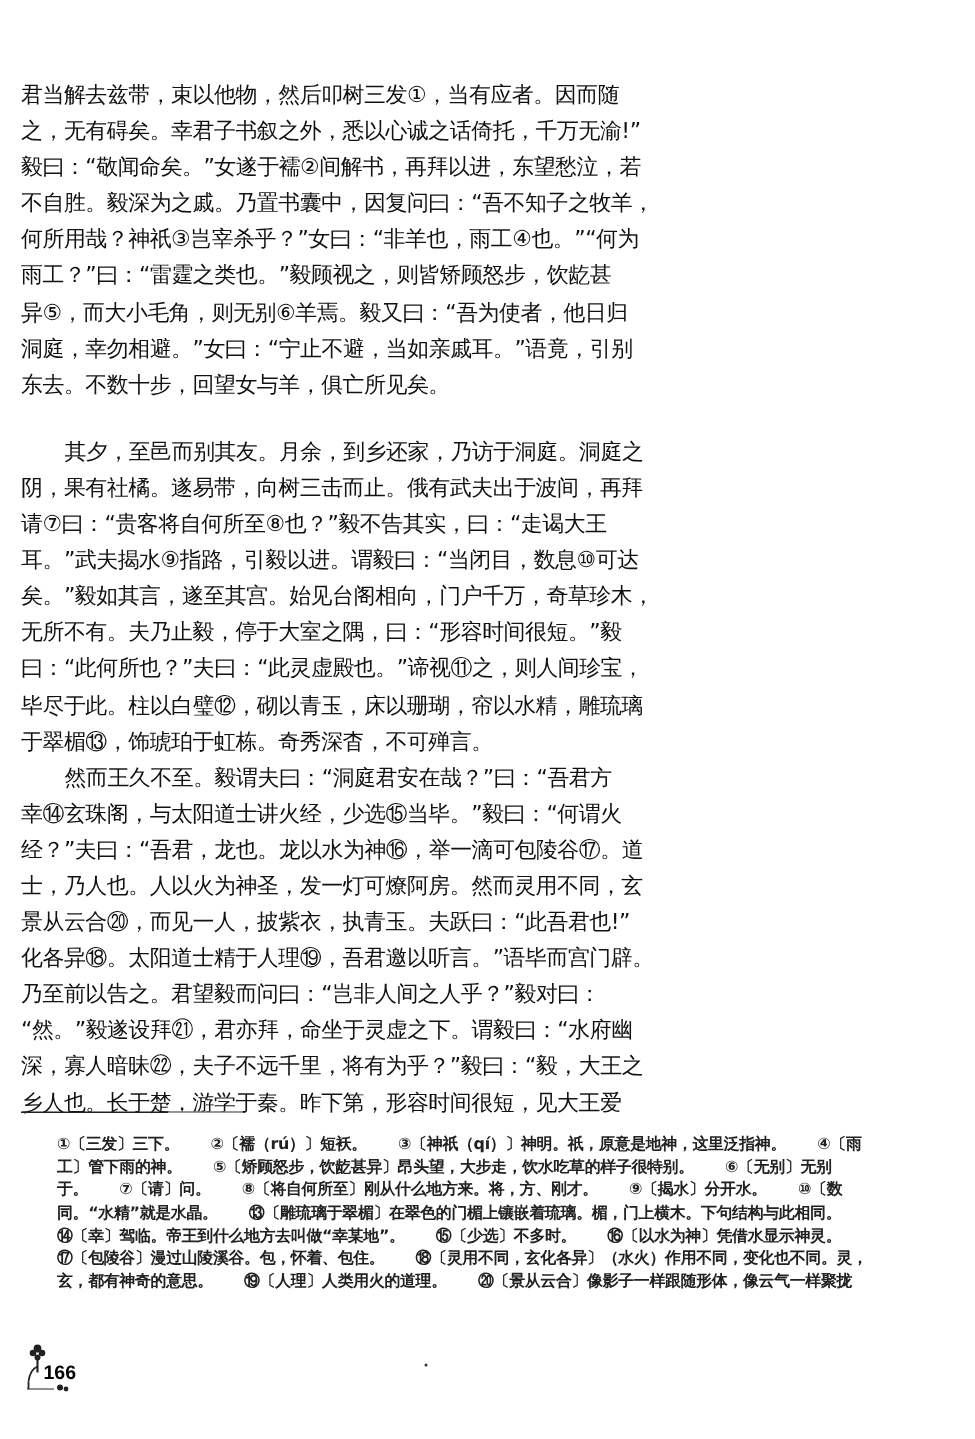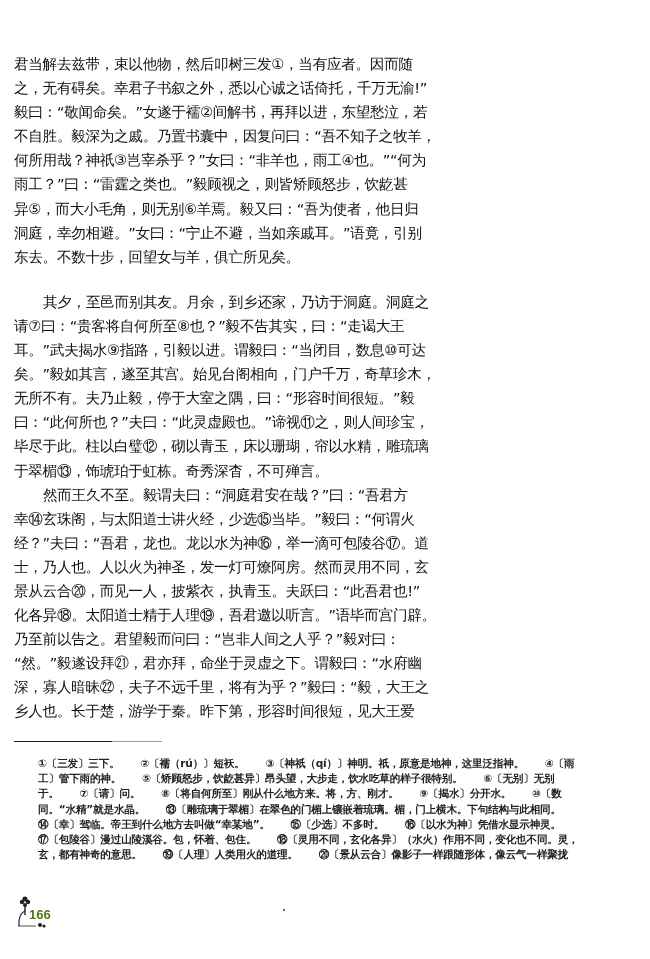--- a/index.html
+++ b/index.html
@@ -11,21 +11,21 @@
           letter-spacing:-0.3px; font-family:"DejaVu Sans", "Liberation Sans", sans-serif; font-weight:normal; }
   .line.indent { padding-left:29px;text-align:center; }
   .gap { height:21px; }
   .divider { position:absolute; left:14px; top:729px; width:148px; height:1px; background:#222; }
   .divider2 { position:absolute; left:112px; top:729px; width:50px; height:1px; background:#999; }
   .notes { position:absolute; left:38px; top:744px; width:600px; }
   .nline { height:15.2px; line-height:15.2px; font-size:10.6px; white-space:nowrap;
            font-family:"DejaVu Sans", "Liberation Sans", sans-serif; font-weight:bold; color:#222; letter-spacing:-0.2px; }
   .pagenum { position:absolute; left:16px; top:883px; width:40px; height:36px; }
   .pagenum .num { position:absolute; left:13px; top:12px; font-size:13px; font-weight:bold;
-                  font-family:"Liberation Sans", sans-serif; color:#4d7c0f; }
+                  font-family:"Liberation Sans", sans-serif; color:#000000; }
   .ornament { position:absolute; left:0; top:0; }
   .speck { position:absolute; width:2px; height:2px; background:#333; border-radius:1px; }
 </style>
 </head>
 <body>
 
 <div class="page">
 
   <div class="main">
     <div>
@@ -37,20 +37,21 @@
       <div class="line">雨工？”曰：“雷霆之类也。”毅顾视之，则皆矫顾怒步，饮龁甚</div>
       <div class="line">异⑤，而大小毛角，则无别⑥羊焉。毅又曰：“吾为使者，他日归</div>
       <div class="line">洞庭，幸勿相避。”女曰：“宁止不避，当如亲戚耳。”语竟，引别</div>
       <div class="line">东去。不数十步，回望女与羊，俱亡所见矣。</div>
     </div>
 
     <div class="gap"></div>
 
     <div>
       <div class="line indent">其夕，至邑而别其友。月余，到乡还家，乃访于洞庭。洞庭之</div>
+      <div class="line">阴，果有社橘。遂易带，向树三击而止。俄有武夫出于波间，再拜</div>
       <div class="line">请⑦曰：“贵客将自何所至⑧也？”毅不告其实，曰：“走谒大王</div>
       <div class="line">耳。”武夫揭水⑨指路，引毅以进。谓毅曰：“当闭目，数息⑩可达</div>
       <div class="line">矣。”毅如其言，遂至其宫。始见台阁相向，门户千万，奇草珍木，</div>
       <div class="line">无所不有。夫乃止毅，停于大室之隅，曰：“形容时间很短。”毅</div>
       <div class="line">曰：“此何所也？”夫曰：“此灵虚殿也。”谛视⑪之，则人间珍宝，</div>
       <div class="line">毕尽于此。柱以白璧⑫，砌以青玉，床以珊瑚，帘以水精，雕琉璃</div>
       <div class="line">于翠楣⑬，饰琥珀于虹栋。奇秀深杳，不可殚言。</div>
     </div>
 
     <div>

